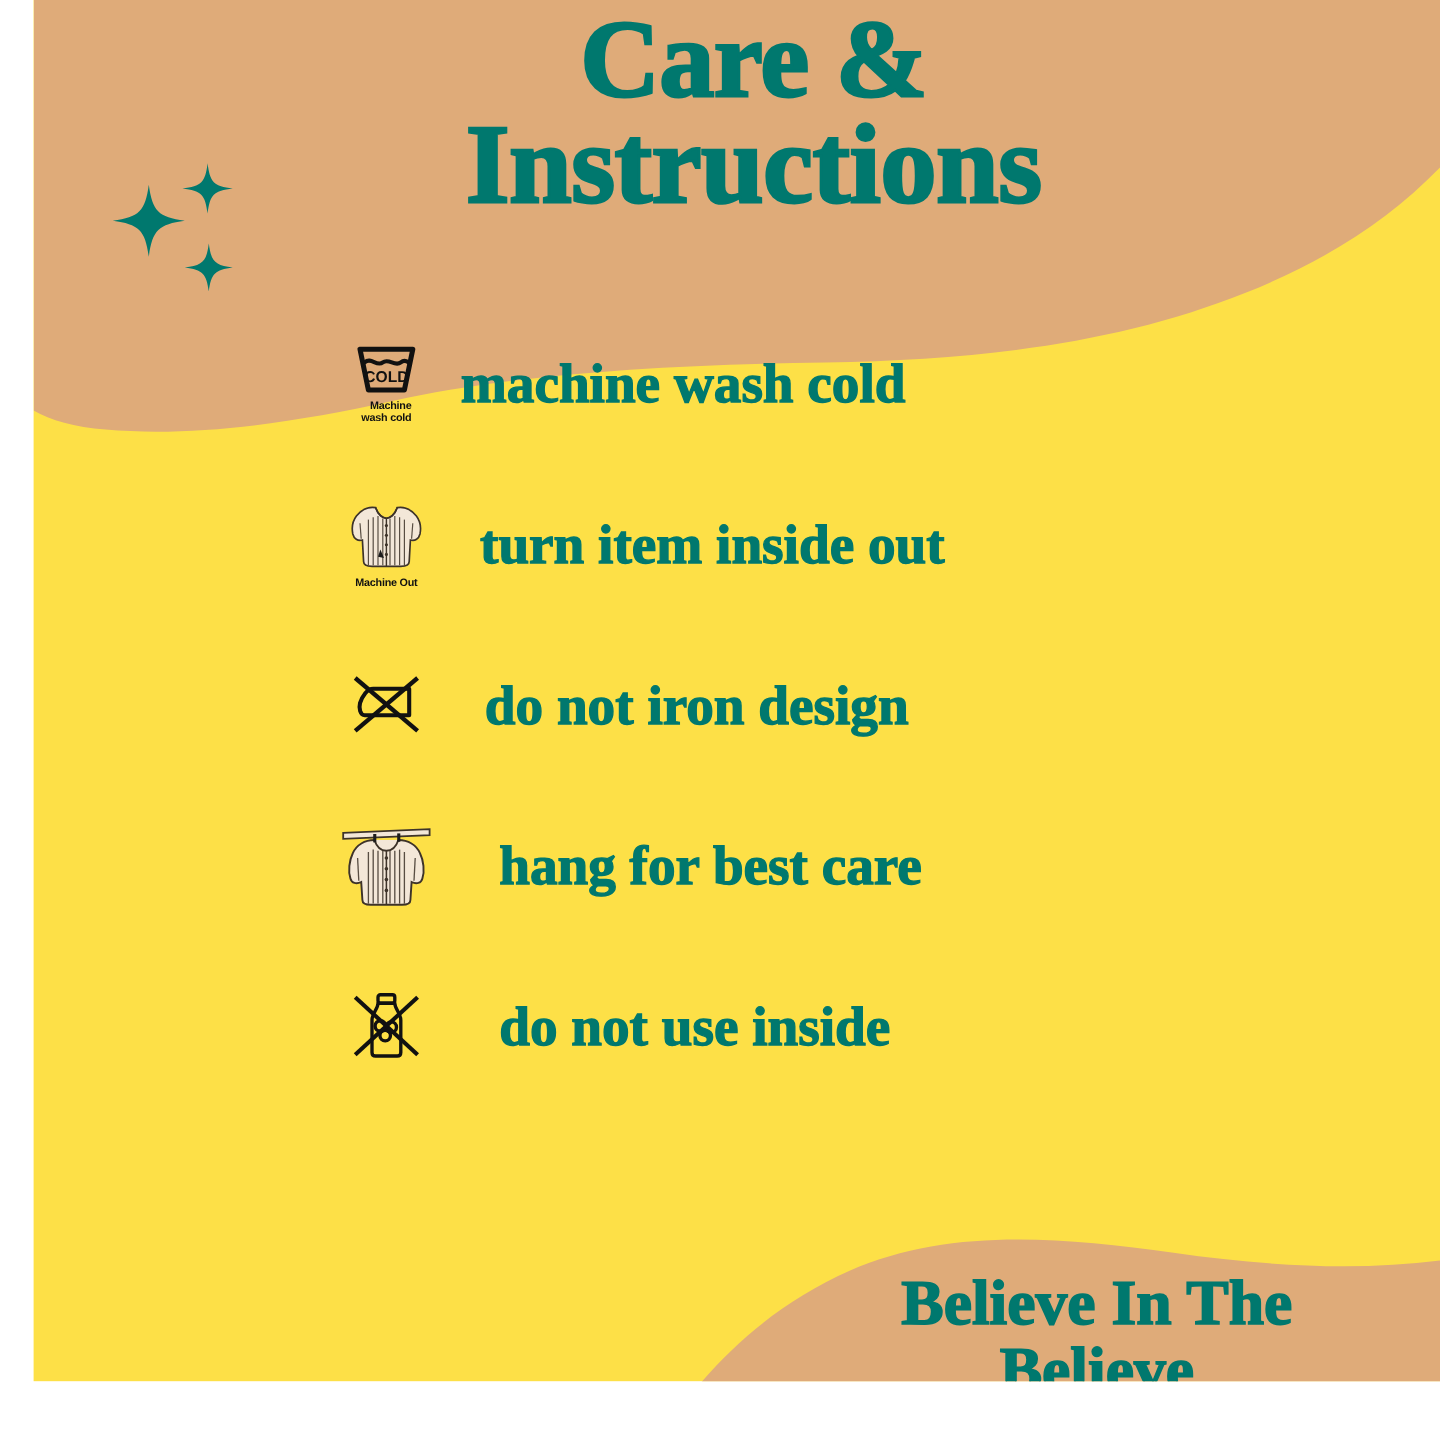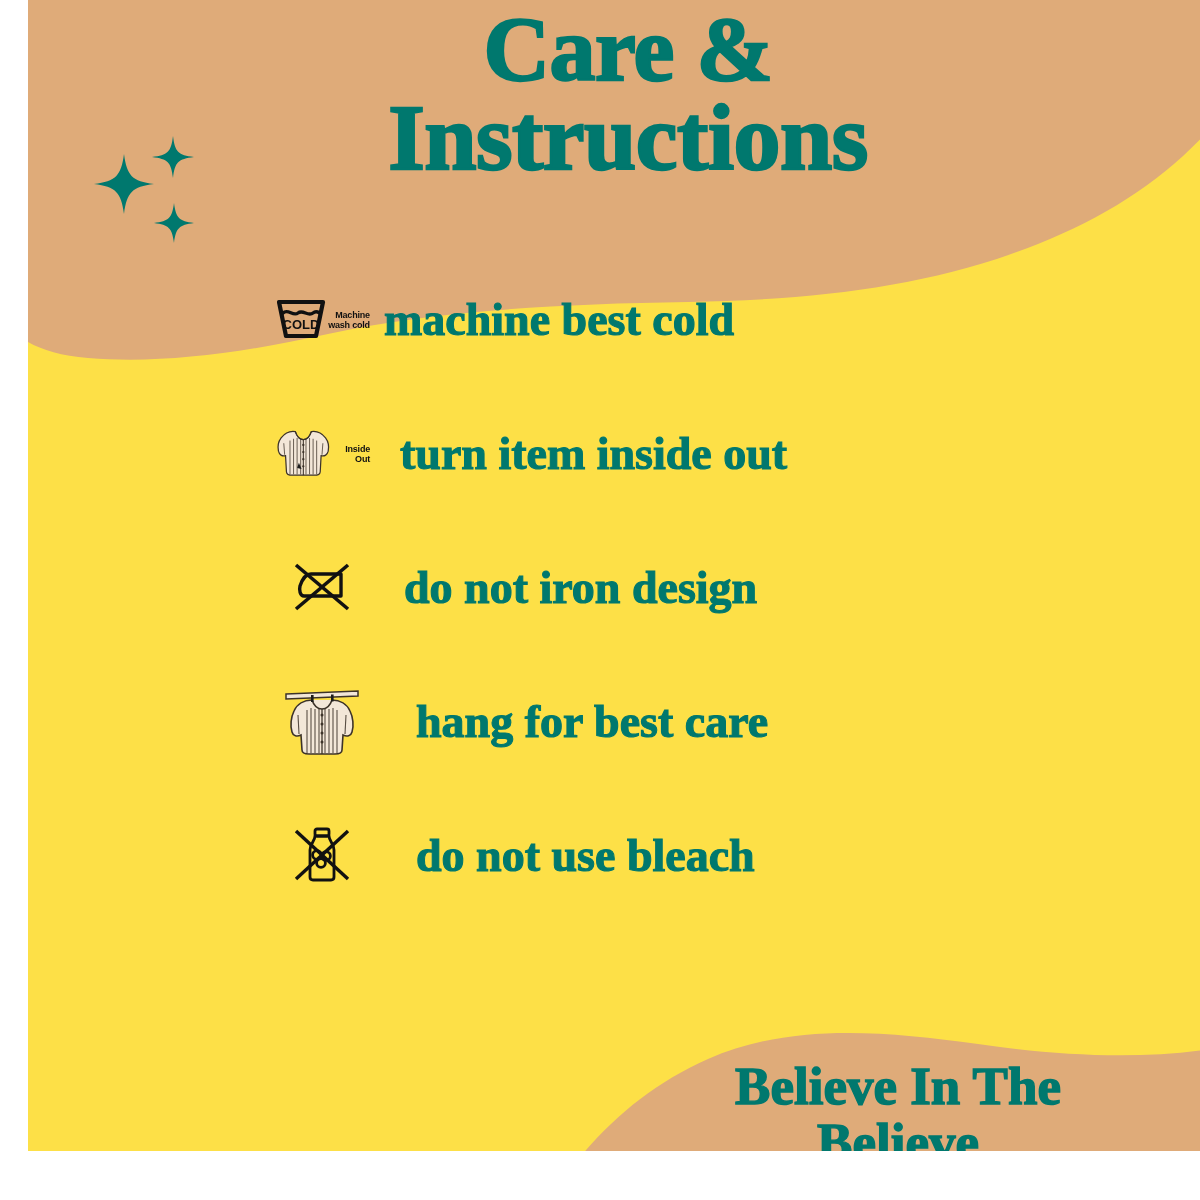--- a/index.html
+++ b/index.html
@@ -70,21 +70,21 @@
   }
   .care-row {
     display: flex;
     align-items: center;
     height: 134px;
   }
   .care-icon-cell {
     width: 96px;
     min-width: 96px;
     display: flex;
-    flex-direction: row;
+    flex-direction: column;
     align-items: center;
     justify-content: center;
   }
   .care-icon-cell svg {
     display: block;
   }
   .icon-caption {
     font-family: "Liberation Sans", sans-serif;
     font-weight: bold;
     font-size: 9px;
@@ -103,21 +103,21 @@
     white-space: nowrap;
     padding-left: 14px;
   }
   .care-row.indent-1 .care-label { padding-left: 30px; }
   .care-row.indent-2 .care-label { padding-left: 34px; }
   .care-row.indent-3 .care-label { padding-left: 46px; }
 
   
   #brand-block {
     position: absolute;
-    left: 620px;
+    left: 636px;
     top: 1058px;
     width: 500px;
     text-align: center;
   }
   .brand-line {
     font-family: "Liberation Serif", serif;
     font-weight: bold;
     font-size: 53px;
     line-height: 1.06;
     color: #00786e;
@@ -174,21 +174,21 @@
         <svg width="54" height="46" viewBox="0 0 54 46" aria-hidden="true">
           <path d="M 5,6 L 49,6 L 42,40 L 12,40 Z" fill="none" stroke="#111111" stroke-width="4.2" stroke-linejoin="round"></path>
           <path d="M 9,17 C 14,12 19,21 24,17 C 29,13 34,21 39,17 C 42,14.5 44,16 45.5,17" fill="none" stroke="#111111" stroke-width="3.4" stroke-linecap="round"></path>
           <text x="27" y="33" font-family="Liberation Sans, sans-serif" font-size="13" font-weight="bold" text-anchor="middle" fill="#111111">COLD</text>
         </svg>
         <div class="icon-caption">
           <span>Machine</span><br>
           <span>wash cold</span>
         </div>
       </div>
-      <div class="care-label">machine best cold</div>
+      <div class="care-label">machine wash cold</div>
     </div>
 
     <div class="care-row indent-1">
       <div class="care-icon-cell">
         <svg width="66" height="62" viewBox="0 0 66 62" aria-hidden="true">
           <g stroke="#3d3329" stroke-width="1.4" fill="none">
             <path d="M 24,7 C 18,6 12,9 8,14 C 5,18 4,24 5,29 C 6,33 9,35 13,34
                      L 14,52 C 14,55 17,56 21,56 L 45,56 C 49,56 52,55 52,52
                      L 53,34 C 57,35 60,33 61,29 C 62,24 61,18 58,14 C 54,9 48,6 42,7
                      C 40,13 36,16 33,16 C 30,16 26,13 24,7 Z" fill="#f3e7d8"></path>
@@ -209,21 +209,21 @@
           <line x1="33" y1="16" x2="33" y2="56" stroke="#3d3329" stroke-width="1.2"></line>
           <g fill="#3d3329">
             <circle cx="33" cy="22" r="1.3"></circle>
             <circle cx="33" cy="30" r="1.3"></circle>
             <circle cx="33" cy="38" r="1.3"></circle>
             <circle cx="33" cy="46" r="1.3"></circle>
           </g>
           <path d="M 28,42 L 31,49 L 26,48 Z" fill="#1c1c1c"></path>
         </svg>
         <div class="icon-caption">
-          <span>Inside Out</span>
+          <span>Machine Out</span>
         </div>
       </div>
       <div class="care-label">turn item inside out</div>
     </div>
 
 
     <div class="care-row indent-2">
       <div class="care-icon-cell">
         <svg width="62" height="58" viewBox="0 0 62 58" aria-hidden="true">
           <path d="M 13,38 L 50,38 L 50,16 L 20,16 C 15,16 11,22 9,28
@@ -279,21 +279,21 @@
             <path d="M 24,14 C 24,19 19,22 19,28 L 19,55 C 19,57 20,58 22,58
                      L 40,58 C 42,58 43,57 43,55 L 43,28 C 43,22 38,19 38,14 Z"></path>
             <circle cx="26" cy="33" r="4.4"></circle>
             <circle cx="35" cy="34" r="4.4"></circle>
             <circle cx="30" cy="41" r="4.4"></circle>
           </g>
           <line x1="5" y1="9" x2="57" y2="57" stroke="#111111" stroke-width="3.4"></line>
           <line x1="57" y1="9" x2="5" y2="57" stroke="#111111" stroke-width="3.4"></line>
         </svg>
       </div>
-      <div class="care-label">do not use bleach</div>
+      <div class="care-label">do not use inside</div>
     </div>
 
   </div>
 
   <div id="brand-block">
     <div class="brand-line">Believe In The</div>
     <div class="brand-line">Believe</div>
   </div>
 
 </div>

